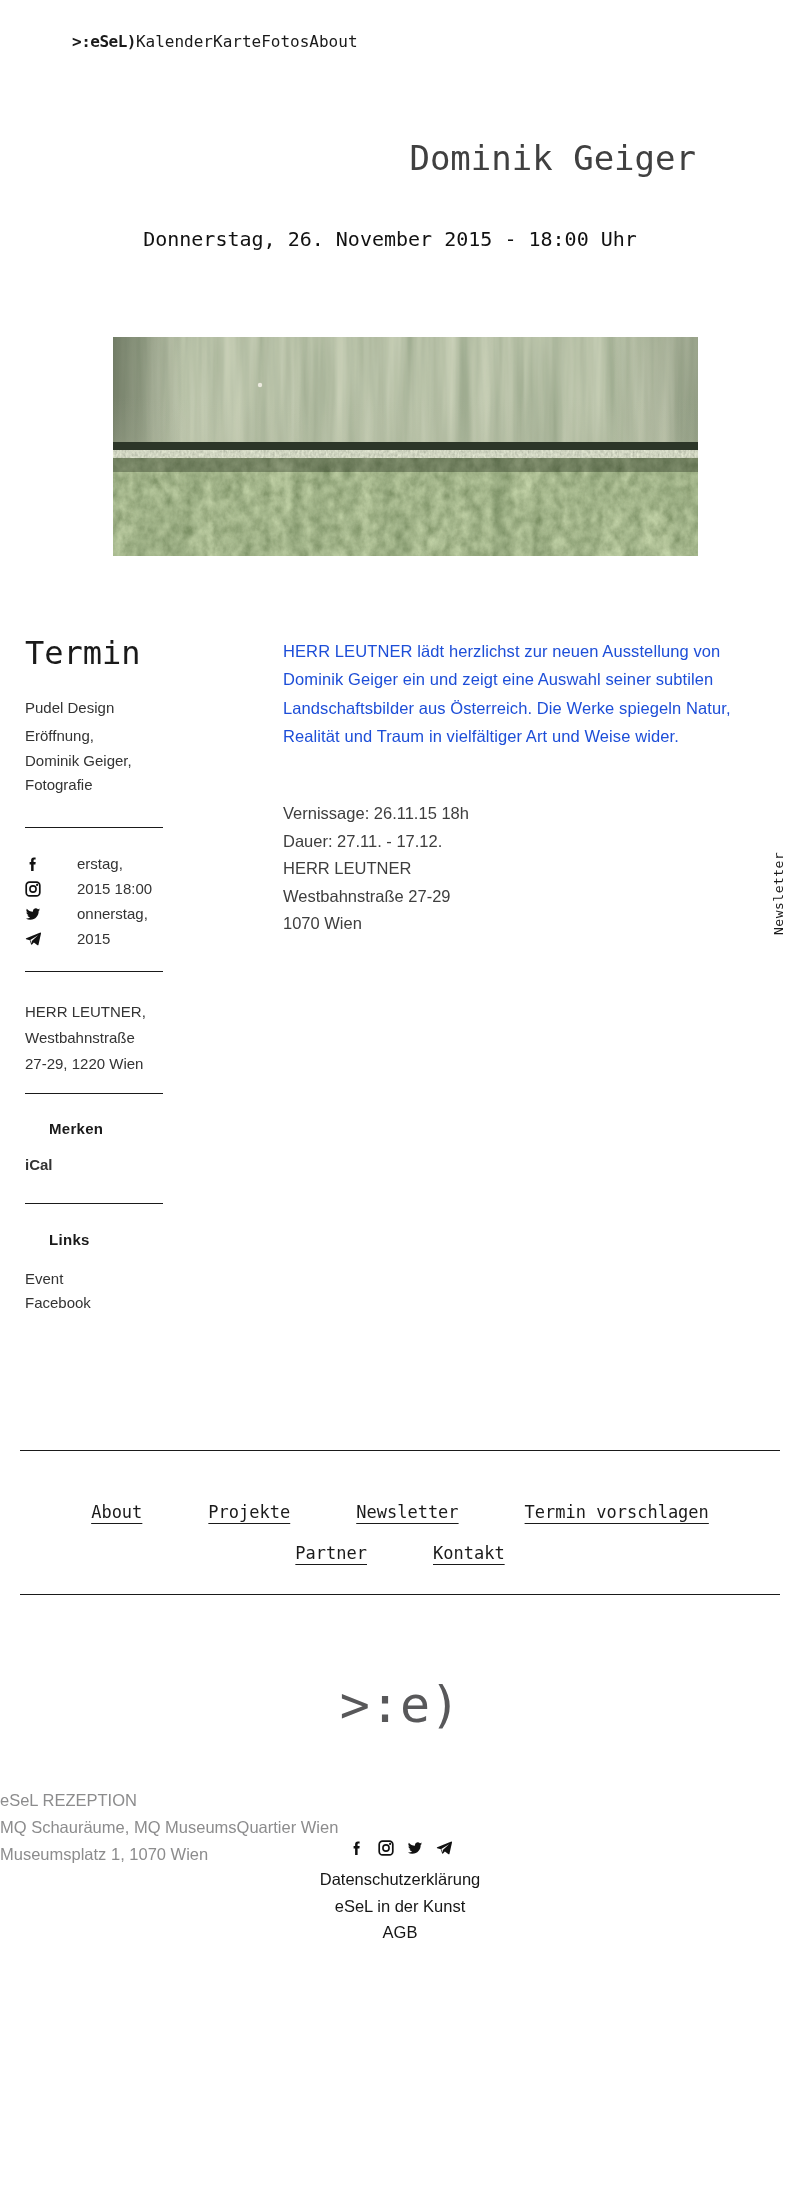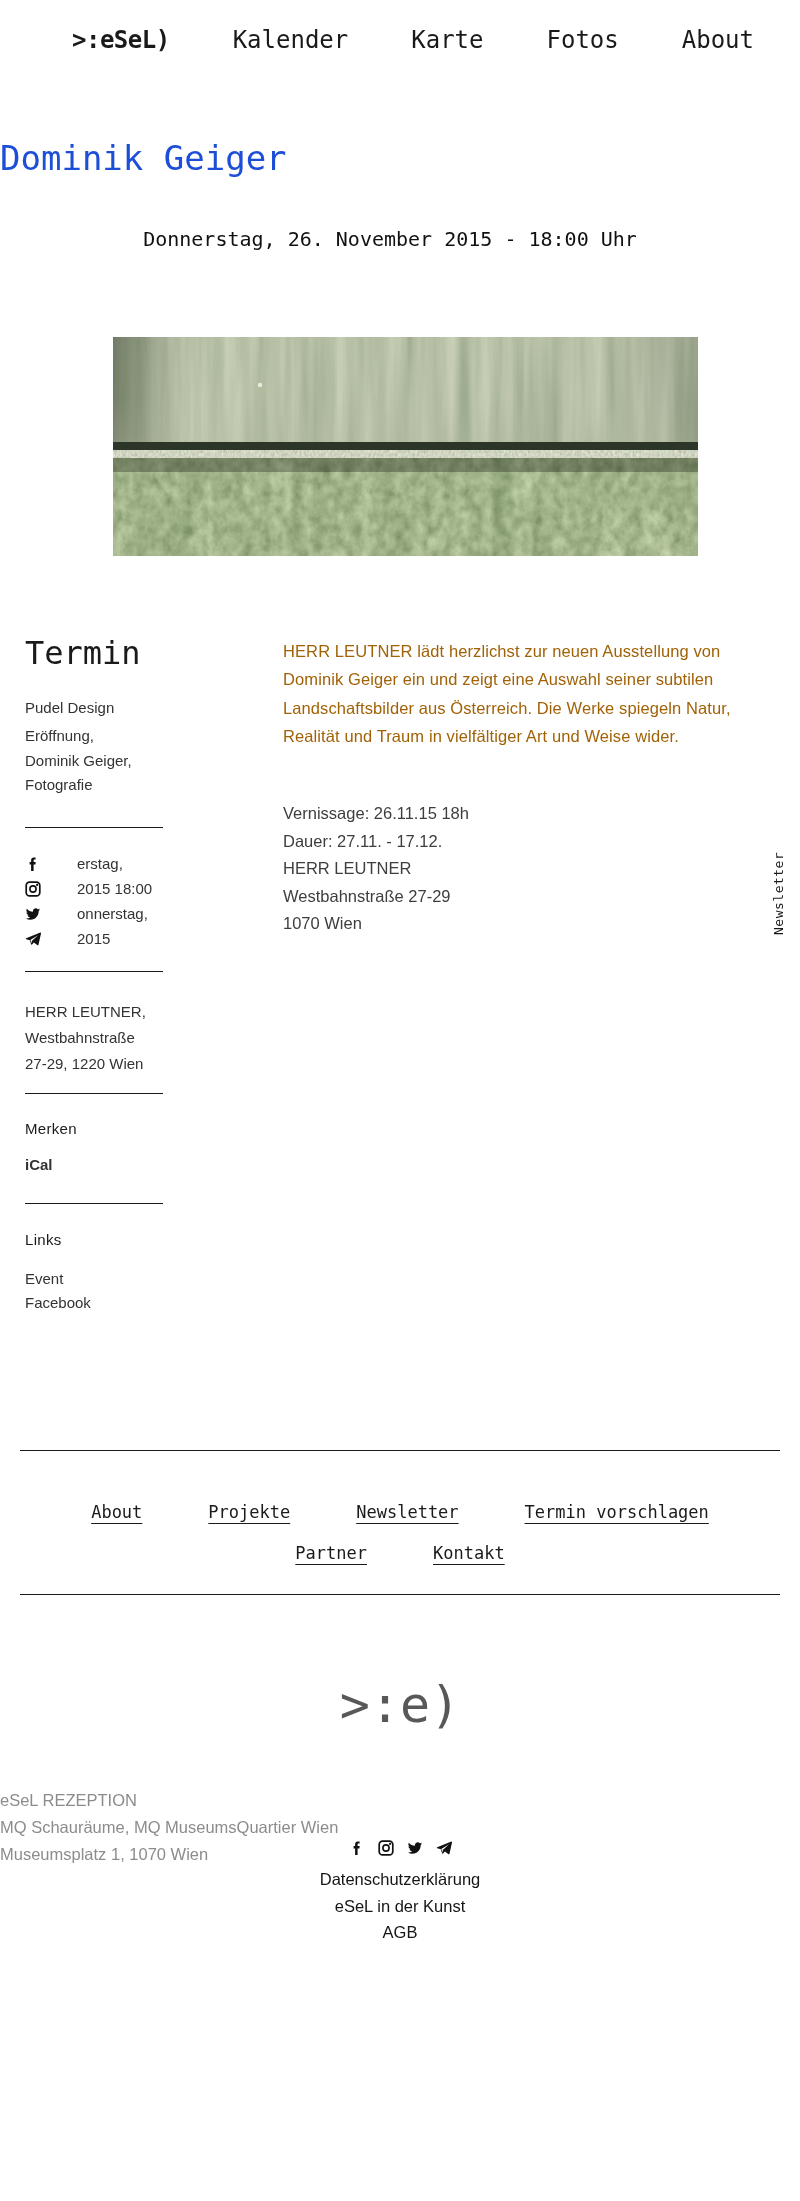--- a/index.html
+++ b/index.html
@@ -3,53 +3,53 @@
 <meta charset="utf-8">
 <style>
   * { margin:0; padding:0; box-sizing:border-box; }
   body { background:#ffffff; }
   .page {
     position:relative; width:800px; height:2201px; background:#ffffff;
     font-family:"Liberation Sans", sans-serif; color:#222; overflow:hidden;
   }
 
   
-  .topnav { position:absolute; top:26px; left:72px; display:flex; align-items:baseline; gap:63px;
-            font-family:"DejaVu Sans Mono", monospace; font-size:24px; color:#1a1a1a; }
+  .topnav { position:absolute; top:32px; left:72px; display:flex; align-items:baseline; 
+            font-family:"DejaVu Sans Mono", monospace; font-size:16px; color:#1a1a1a; }
   .topnav .logo { font-weight:bold; letter-spacing:-0.5px; }
   .topnav a { color:#1a1a1a; text-decoration:none; cursor:pointer; }
 
-  .event-title { position:absolute; top:138px; left:0; width:696px; text-align:left;
-                 font-family:"DejaVu Sans Mono", monospace; font-size:34px; font-weight:normal; color:#1d4ed8; }
+  .event-title { position:absolute; top:138px; left:0; width:696px; text-align:right;
+                 font-family:"DejaVu Sans Mono", monospace; font-size:34px; font-weight:normal; color:#404040; }
   .event-date  { position:absolute; top:227px; left:0; width:780px; text-align:center;
                  font-family:"DejaVu Sans Mono", monospace; font-size:20px; color:#111; }
 
   
   .photo { position:absolute; top:337px; left:113px; width:585px; height:219px; overflow:hidden; }
   .sb-heading { position:absolute; left:25px; top:634px; font-family:"DejaVu Sans Mono", monospace;
                 font-size:32px; color:#1a1a1a; }
   .sb-text { font-size:15px; line-height:24.5px; color:#333; }
   .sb-organizer { position:absolute; left:25px; top:696px; }
   .sb-category  { position:absolute; left:25px; top:724px; }
   .sb-hr { position:absolute; left:25px; width:138px; border:none; border-top:1px solid #1a1a1a; height:0; }
   .sb-share { position:absolute; left:25px; top:851px; }
   .share-row { display:flex; align-items:center; height:25px;gap:14px; }
   .share-row .ic { width:16px; height:16px; flex:0 0 16px; cursor:pointer; }
   .share-row .txt { margin-left:22px; font-size:15px; color:#333; white-space:nowrap; }
   .sb-location { position:absolute; left:25px; top:999px; line-height:26px; }
-  .sb-label { font-size:15px; font-weight:normal; color:#1a1a1a; letter-spacing:0.3px; }
+  .sb-label { font-size:15px; font-weight:bold; color:#1a1a1a; letter-spacing:0.3px;margin-left:24px; }
   .sb-merken { position:absolute; left:25px; top:1120px; }
   .sb-ical   { position:absolute; left:25px; top:1156px; font-size:15px; color:#333; cursor:pointer;font-weight:bold; }
   .sb-links-label { position:absolute; left:25px; top:1231px; }
   .sb-links { position:absolute; left:25px; top:1267px; font-size:15px; line-height:24px; color:#333; }
   .sb-links div { cursor:pointer; }
 
   
   .desc { position:absolute; left:283px; top:637px; width:480px; font-size:16.5px; line-height:28.4px;
-          color:#a16207; letter-spacing:0.1px; }
+          color:#1d4ed8; letter-spacing:0.1px; }
   .details { position:absolute; left:283px; top:800px; width:480px; font-size:16.5px; line-height:27.5px;
              color:#3e3e3e; }
 
   
   .newsletter-tab { position:absolute; right:14px; top:855px; height:80px;
     font-family:"DejaVu Sans Mono", monospace; font-size:13px; color:#1a1a1a;
     writing-mode:vertical-rl; transform:rotate(180deg); cursor:pointer; letter-spacing:0.5px; }
 
   
   .f-hr { position:absolute; left:20px; width:760px; border:none; border-top:1px solid #1a1a1a; height:0; }

